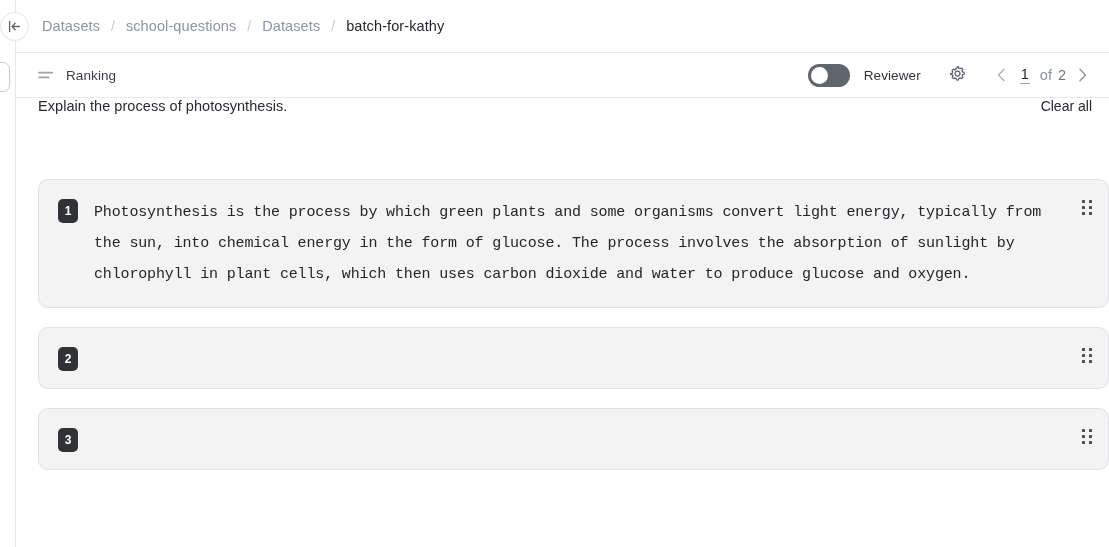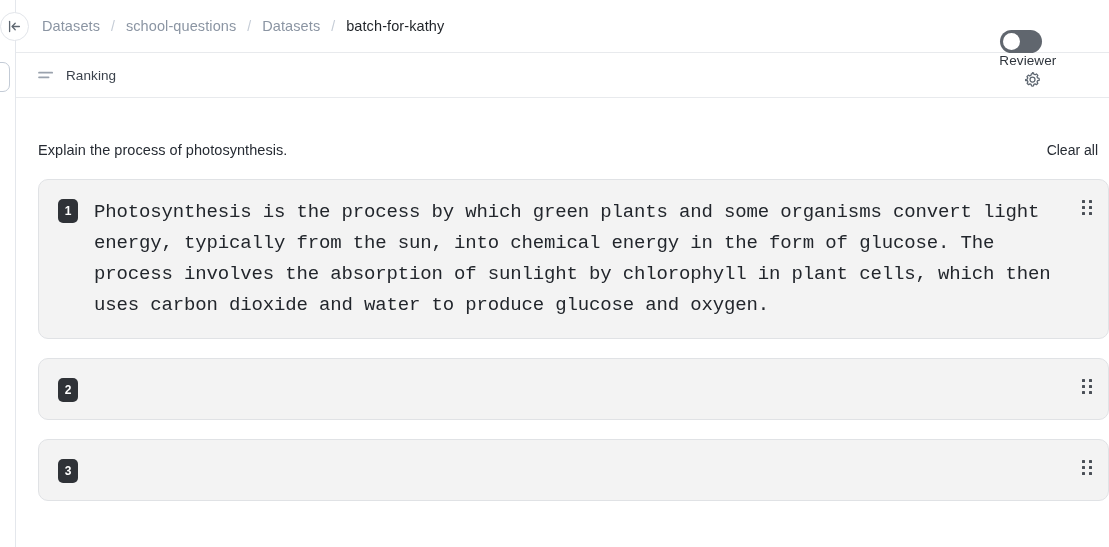--- a/index.html
+++ b/index.html
@@ -123,21 +123,20 @@
     font-size: 13.5px;
     color: #3b424c;
     letter-spacing: 0.1px;
   }
 
   .toolbar-spacer { flex: 1; }
 
   .toolbar-right {
     display: flex;
     align-items: center;
-    flex-direction: column;
   }
 
   .switch {
     width: 42px;
     height: 23px;
     border-radius: 12px;
     background: #60666e;
     position: relative;
     cursor: pointer;
     flex: none;
@@ -190,39 +189,39 @@
     font-weight: 500;
     border-bottom: 1.5px solid #9aa2ad;
     line-height: 1.12;
     padding: 0 1px;
     margin: 0 4px 0 5px;
     cursor: text;
   }
   .page-of {
     font-size: 14.5px;
     color: #8b95a3;
-    margin: 0 18px;
+    margin: 0 6px;
     text-align: center;
   }
   .page-total {
     font-size: 14.5px;
     color: #6a727c;
     margin-right: 3px;
   }
 
   
   .prompt-row {
     position: absolute;
     left: 16px;
     top: 98px;
     width: 1093px;
     height: 60px;
     display: flex;
-    align-items: flex-end;
-    padding: 0 11px 0 22px;
+    align-items: flex-start;
+    padding: 0 17px 0 22px;
     background: #ffffff;
   }
   .prompt-text {
     font-size: 14.5px;
     color: #262b33;
     letter-spacing: 0.05px;
   }
   .clear-all {
     margin-left: auto;
     font-size: 14px;
@@ -262,21 +261,21 @@
     display: flex;
     align-items: center;
     justify-content: center;
     margin-top: 2px;
     font-family: "Liberation Sans", sans-serif;
   }
 
   .card-text {
     margin-left: 16px;
     font-family: "Liberation Mono", monospace;
-    font-size: 19px;
+    font-size: 15px;
     line-height: 31px;
     color: #22262c;
     letter-spacing: -0.15px;
     white-space: pre-wrap;
   }
 
   .drag-handle {
     position: absolute;
     right: 14px;
     top: 20px;

